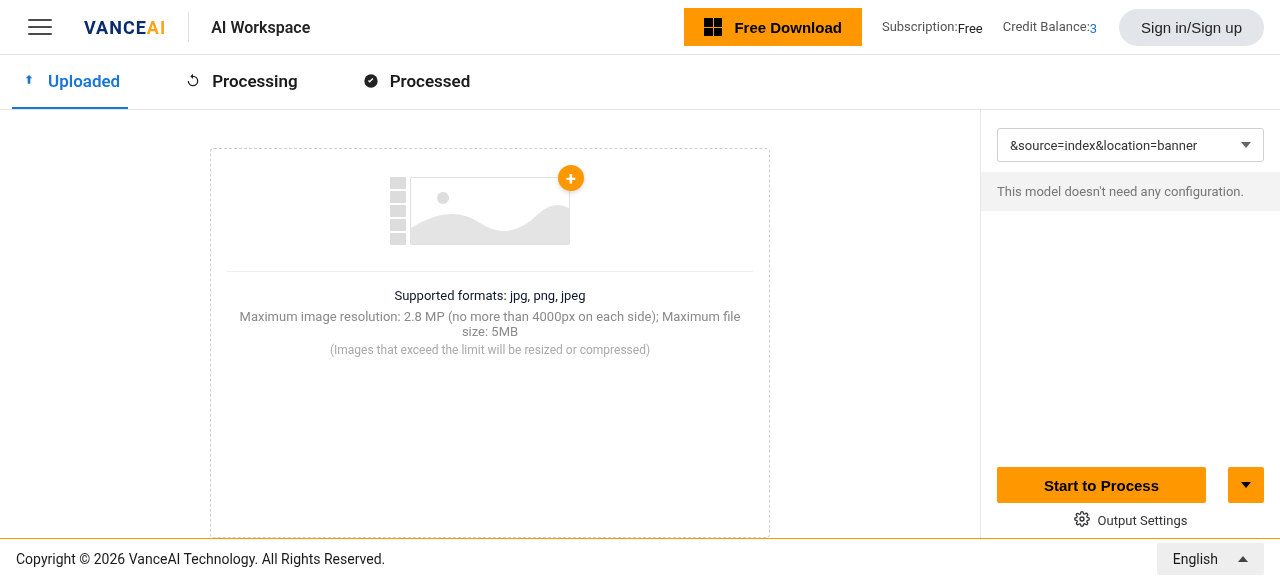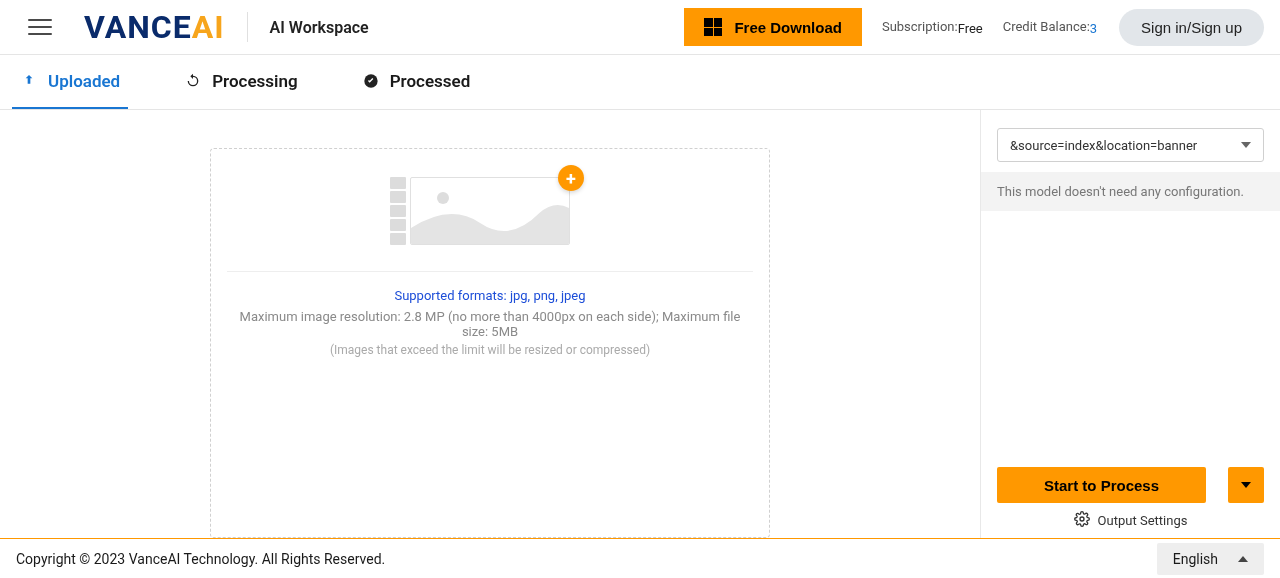--- a/index.html
+++ b/index.html
@@ -2,21 +2,21 @@
 <html><head>
   <meta charset="utf-8">
   <style>
     * { box-sizing: border-box; margin: 0; padding: 0; }
     body { font-family: -apple-system, BlinkMacSystemFont, "Segoe UI", Roboto, Arial, sans-serif; color: #1a1a1a; width: 1280px; height: 578px; overflow: hidden; position: relative; background: #fff; }
 
     
     .header { display: flex; align-items: center; height: 55px; border-bottom: 1px solid #e5e5e5; padding: 0 16px 0 28px; }
     .hamburger { display: flex; flex-direction: column; justify-content: center; gap: 5px; width: 24px; height: 24px; cursor: pointer; margin-right: 32px; }
     .hamburger span { display: block; height: 2px; background: #4a4a4a; border-radius: 1px; }
-    .logo { font-size: 32px; font-weight: 700; letter-spacing: 1px; display: flex; align-items: baseline; }
+    .logo { font-size: 18px; font-weight: 700; letter-spacing: 1px; display: flex; align-items: baseline; }
     .logo-vance { color: #0a2b6b; }
     .logo-ai { color: #f7a51c; }
     .divider-v { width: 1px; height: 30px; background: #e0e0e0; margin: 0 22px; }
     .workspace-title { font-size: 16px; font-weight: 600; color: #222; }
     .spacer { flex: 1; }
     .download-btn { display: flex; align-items: center; gap: 12px; background: #ff9800; color: #000; font-weight: 700; font-size: 15px; padding: 10px 20px; border: none; cursor: pointer; }
     .download-btn .win-icon { width: 18px; height: 18px; display: grid; grid-template-columns: 1fr 1fr; grid-template-rows: 1fr 1fr; gap: 1px; }
     .download-btn .win-icon span { background: #000; }
     .meta-block { display: flex; flex-direction: row; margin-left: 20px; font-size: 13px; }
     .meta-block .label { color: #555; }
@@ -39,21 +39,21 @@
     .filmstrip { position: absolute; left: -20px; top: 0; bottom: 0; width: 16px; display: flex; flex-direction: column; gap: 2px; }
     .filmstrip span { flex: 1; background: #dcdcdc; border-radius: 1px; }
     .thumb .sun { position: absolute; top: 14px; left: 26px; width: 12px; height: 12px; border-radius: 50%; background: #ddd; }
     .thumb .wave { position: absolute; bottom: 0; left: 0; right: 0; height: 46px; }
     .thumb .wave svg { width: 100%; height: 100%; }
     .plus-badge { position: absolute; top: -12px; right: -14px; width: 26px; height: 26px; border-radius: 50%; background: #ff9800; color: #fff; display: flex; align-items: center; justify-content: center; font-size: 18px; font-weight: 700; box-shadow: 0 2px 4px rgba(0,0,0,.15); }
     .drag-row { margin-top: 24px; font-size: 14px; color: #555; display: flex; align-items: center; justify-content: center; gap: 10px; }
     .drag-row .upl-icon { display: inline-flex; flex-direction: column; align-items: center; }
     .drag-row strong { color: #111; font-weight: 700; }
     .hr { border: none; border-top: 1px solid #eee; margin: 22px 0 16px; }
-    .info-1 { font-size: 13px; color: #1d4ed8; margin-bottom: 6px; }
+    .info-1 { font-size: 13px; color: #0f172a; margin-bottom: 6px; }
     .info-2 { font-size: 13px; color: #8a8a8a; margin-bottom: 4px; }
     .info-3 { font-size: 12px; color: #aaa; }
 
     
     .right { width: 300px; border-left: 1px solid #e8e8e8; display: flex; flex-direction: column; }
     .select-row { padding: 18px 16px 10px; }
     .select { width: 100%; border: 1px solid #d0d0d0; border-radius: 3px; height: 34px; display: flex; align-items: center; justify-content: space-between; padding: 0 12px; font-size: 13px; color: #333; cursor: pointer; background: #fff; }
     .select .caret { width: 0; height: 0; border-left: 5px solid transparent; border-right: 5px solid transparent; border-top: 6px solid #666; }
     .config-note { background: #f3f3f3; color: #777; font-size: 13px; padding: 12px 16px; }
     .right-spacer { flex: 1; }
@@ -179,18 +179,18 @@
             <circle cx="12" cy="12" r="3"></circle>
             <path d="M19.4 15a1.7 1.7 0 0 0 .3 1.8l.1.1a2 2 0 1 1-2.8 2.8l-.1-.1a1.7 1.7 0 0 0-1.8-.3 1.7 1.7 0 0 0-1 1.5V21a2 2 0 1 1-4 0v-.1a1.7 1.7 0 0 0-1-1.5 1.7 1.7 0 0 0-1.8.3l-.1.1a2 2 0 1 1-2.8-2.8l.1-.1a1.7 1.7 0 0 0 .3-1.8 1.7 1.7 0 0 0-1.5-1H3a2 2 0 1 1 0-4h.1a1.7 1.7 0 0 0 1.5-1 1.7 1.7 0 0 0-.3-1.8l-.1-.1a2 2 0 1 1 2.8-2.8l.1.1a1.7 1.7 0 0 0 1.8.3h.1a1.7 1.7 0 0 0 1-1.5V3a2 2 0 1 1 4 0v.1a1.7 1.7 0 0 0 1 1.5h.1a1.7 1.7 0 0 0 1.8-.3l.1-.1a2 2 0 1 1 2.8 2.8l-.1.1a1.7 1.7 0 0 0-.3 1.8v.1a1.7 1.7 0 0 0 1.5 1H21a2 2 0 1 1 0 4h-.1a1.7 1.7 0 0 0-1.5 1z"></path>
           </svg>
       </span>
       <span>Output Settings</span>
     </div>
   </div>
 </div>
 
 <div class="footer">
-  <div>Copyright © 2023 VanceAI Technology. All Rights Reserved.</div>
+  <div>Copyright © 2026 VanceAI Technology. All Rights Reserved.</div>
   <div class="lang">
     <span>English</span>
     <span class="ucaret"></span>
   </div>
 </div>
 
 </body></html>

